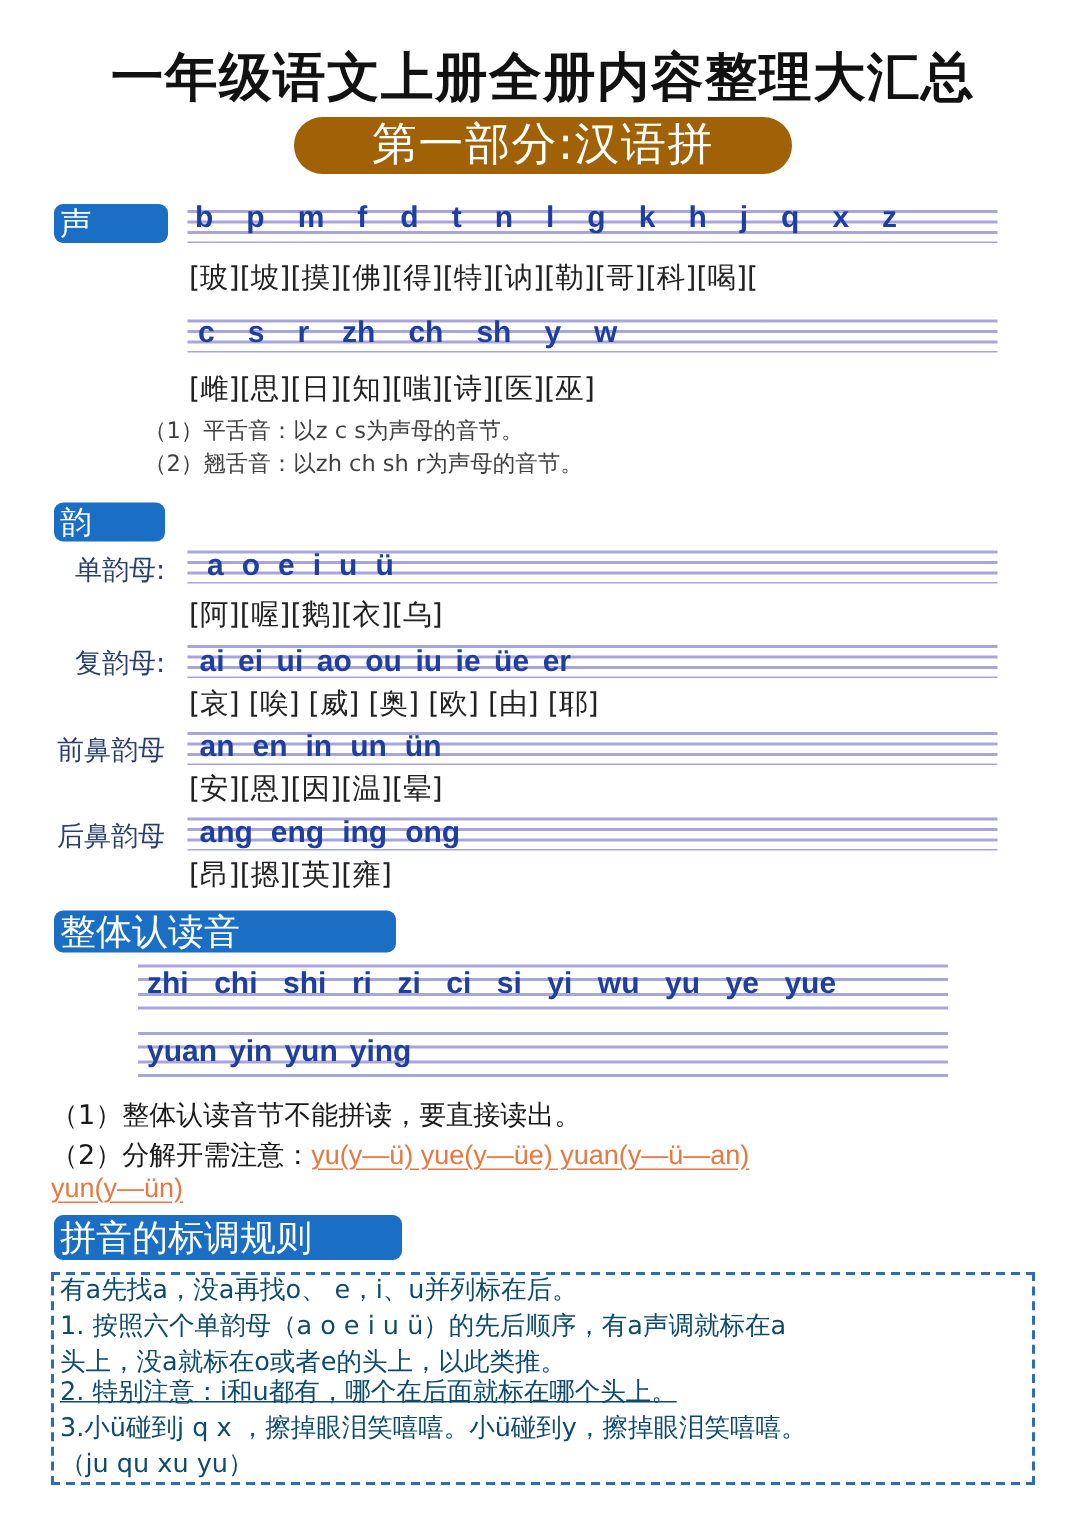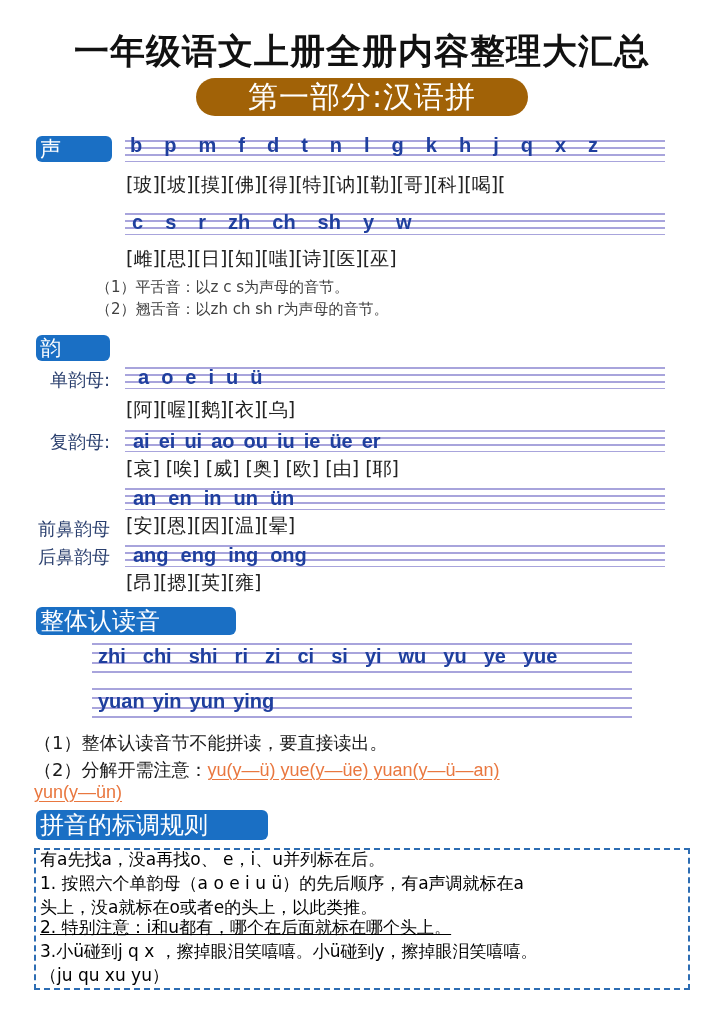--- a/index.html
+++ b/index.html
@@ -26,21 +26,21 @@
   .pinyin span { display: inline-block; }
 
   .chars { font-size: 19px; color: #222; white-space: nowrap; letter-spacing: 0px; }
   .note-orange { color: #404040; font-size: 15px; white-space: nowrap; }
   .label { font-size: 18px; color: #2a3f6e; white-space: nowrap; }
 
   .body-text { font-size: 18px; color: #1a1a1a; white-space: nowrap; }
   .u-orange { color: #e9773f; text-decoration: underline; text-underline-offset: 3px; }
 
   .rules-box { left: 34px; top: 848px; width: 656px; height: 142px; border: 2px dashed #2d6db3; }
-  .rule-line { font-size: 17px; color: #000000; white-space: nowrap; position: absolute; left: 4px; }
+  .rule-line { font-size: 17px; color: #0c4a6e; white-space: nowrap; position: absolute; left: 4px; }
 </style>
 </head>
 <body>
 
 <div class="abs title">一年级语文上册全册内容整理大汇总</div>
 <div class="abs part-pill">第一部分:汉语拼</div>
 
 <div class="abs tag" style="left:36px;top:136px;width:76px;height:26px;">声</div>
 
 <div class="abs staff" style="left:125px;top:140px;width:540px;"></div>
@@ -101,42 +101,42 @@
     <span style="margin-left: 9px;">ui</span>
     <span style="margin-left: 9px;">ao</span>
     <span style="margin-left: 9px;">ou</span>
     <span style="margin-left: 9px;">iu</span>
     <span style="margin-left: 9px;">ie</span>
     <span style="margin-left: 9px;">üe</span>
     <span style="margin-left: 9px;">er</span>
   </div>
 <div class="abs chars" style="left:126px;top:456px;">[哀] [唉] [威] [奥] [欧] [由] [耶]</div>
 
-<div class="abs label" style="left:38px;top:488px;margin-top:29px;">前鼻韵母</div>
+<div class="abs label" style="left:38px;top:488px;">前鼻韵母</div>
 <div class="abs staff" style="left:125px;top:488px;width:540px;"></div>
 <div class="abs pinyin" id="ym-2" style="left:133px;top:487px;">
     <span>an</span>
     <span style="margin-left: 12px;">en</span>
     <span style="margin-left: 12px;">in</span>
     <span style="margin-left: 12px;">un</span>
     <span style="margin-left: 12px;">ün</span>
   </div>
 <div class="abs chars" style="left:126px;top:513px;">[安][恩][因][温][晕]</div>
 
 <div class="abs label" style="left:38px;top:545px;">后鼻韵母</div>
 <div class="abs staff" style="left:125px;top:545px;width:540px;"></div>
 <div class="abs pinyin" id="ym-3" style="left:133px;top:544px;">
     <span>ang</span>
     <span style="margin-left: 12px;">eng</span>
     <span style="margin-left: 12px;">ing</span>
     <span style="margin-left: 12px;">ong</span>
   </div>
 <div class="abs chars" style="left:126px;top:570px;">[昂][摁][英][雍]</div>
 
-<div class="abs tag" style="left:36px;top:607px;width:200px;height:28px;font-size:24px;line-height:28px;">整体认读音</div>
+<div class="abs tag" style="left:36px;top:607px;width:228px;height:28px;font-size:24px;line-height:28px;">整体认读音</div>
 
 <div class="abs staff" style="left:92px;top:643px;width:540px;height:30px;
   background:
    linear-gradient(#a8a4dc,#a8a4dc) 0 0/100% 2px no-repeat,
    linear-gradient(#a8a4dc,#a8a4dc) 0 9px/100% 2px no-repeat,
    linear-gradient(#a8a4dc,#a8a4dc) 0 19px/100% 2px no-repeat,
    linear-gradient(#a8a4dc,#a8a4dc) 0 28px/100% 2px no-repeat;"></div>
 <div class="abs pinyin" id="zt-row1" style="left:98px;top:645px;">
     <span>zhi</span>
     <span style="margin-left: 17px;">chi</span>

